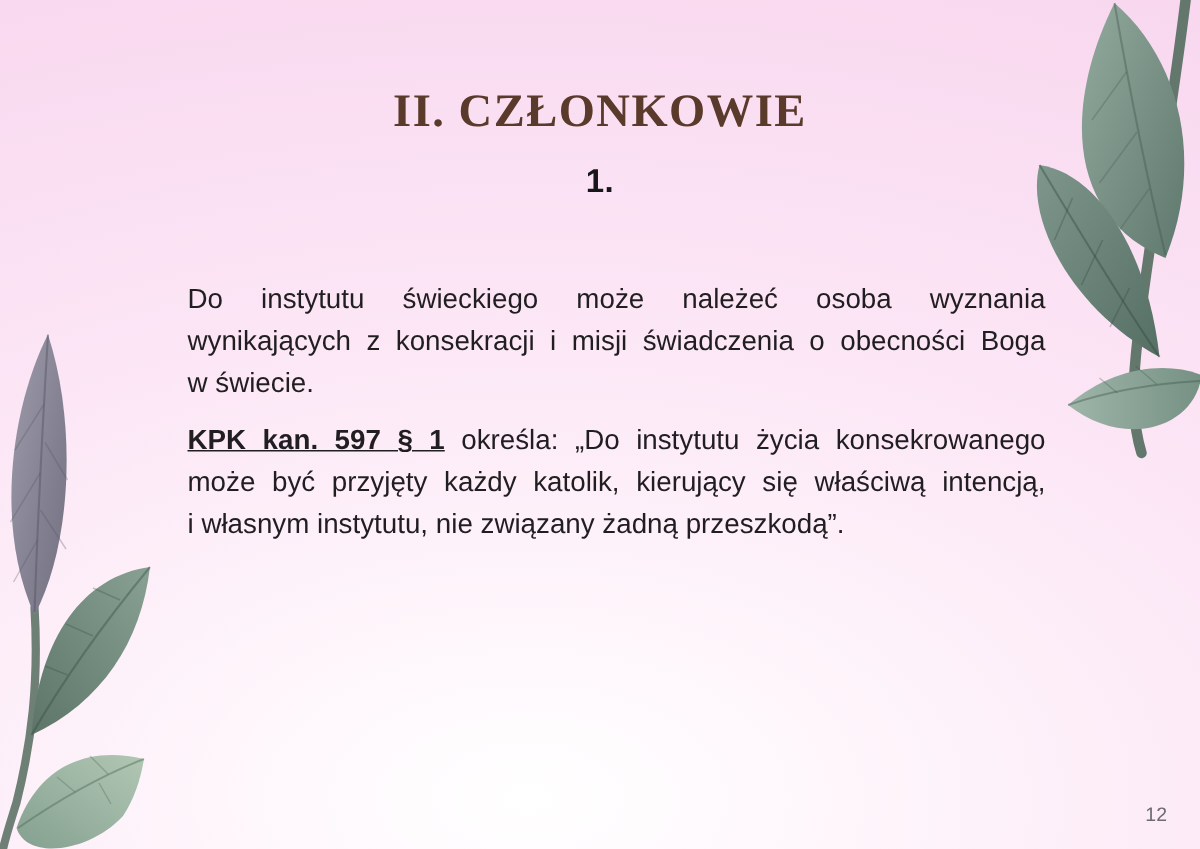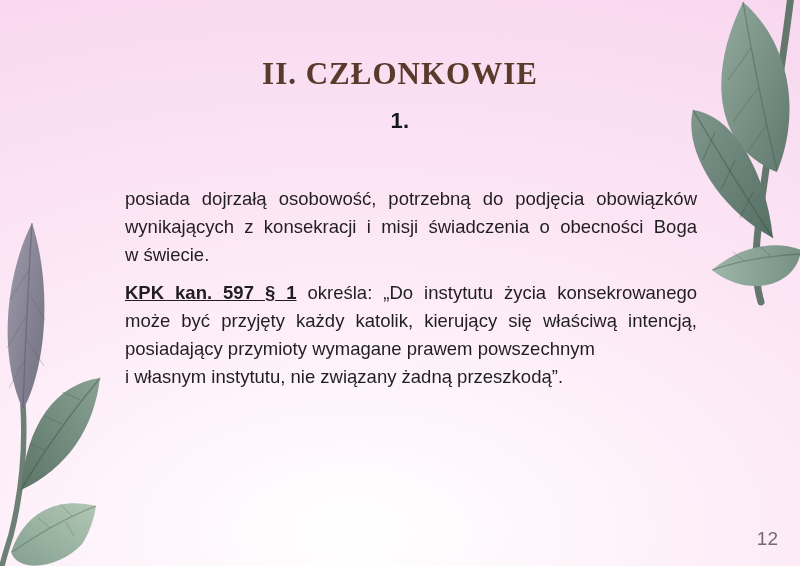--- a/index.html
+++ b/index.html
@@ -56,21 +56,21 @@
     z-index: 2;
   }
   .para { margin-bottom: 10px; }
   .line { white-space: nowrap; }
   .line.j { white-space: normal; text-align: justify; text-align-last: justify; }
   .b { font-weight: bold; text-decoration: underline; }
 
   .page-number {
     position: absolute;
     right: 22px; bottom: 16px;
-    font-size: 19px;
+    font-size: 13px;
     color: var(--page-number, #6f6a74);
     z-index: 2;
   }
 </style>
 </head>
 <body>
 
 <div class="slide">
 
   <svg class="deco deco-right" width="175" height="315" viewBox="0 0 175 315" aria-hidden="true">
@@ -146,30 +146,29 @@
 
   <h1 class="title">II. CZŁONKOWIE</h1>
 
   <div class="subtitle">
     <span>1.</span>
   </div>
 
   <div class="body-text">
 
     <div class="para">
-      <div class="line j">posiada dojrzałą osobowość, potrzebną do podjęcia obowiązków</div>
+      <div class="line j">Do instytutu świeckiego może należeć osoba wyznania</div>
       <div class="line j">wynikających z konsekracji i misji świadczenia o obecności Boga</div>
       <div class="line">w świecie.</div>
     </div>
 
 
     <div class="para">
       <div class="line j"><span class="b">KPK kan. 597 § 1</span><span> określa: „Do instytutu życia konsekrowanego</span></div>
       <div class="line j">może być przyjęty każdy katolik, kierujący się właściwą intencją,</div>
-      <div class="line">posiadający przymioty wymagane prawem powszechnym</div>
       <div class="line">i własnym instytutu, nie związany żadną przeszkodą”.</div>
     </div>
 
   </div>
 
   <div class="page-number">12</div>
 
 </div>
 
 </body></html>

